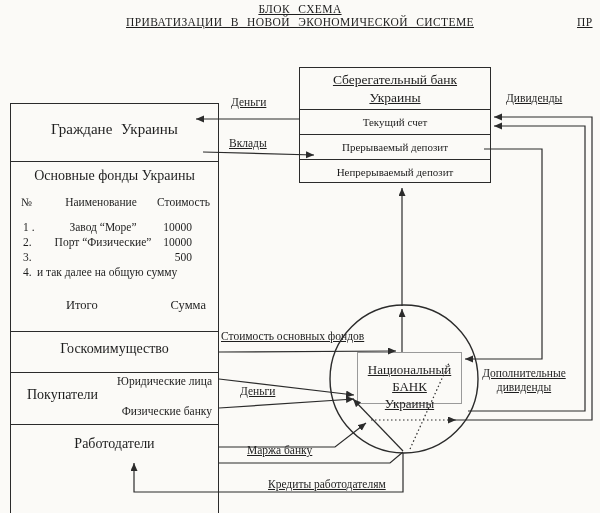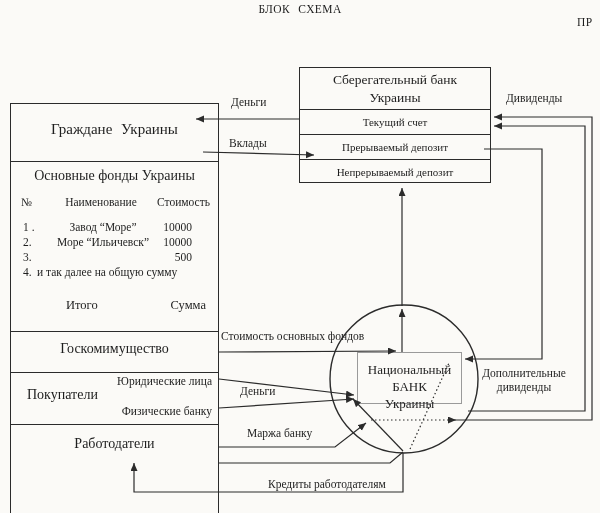--- a/index.html
+++ b/index.html
@@ -26,29 +26,30 @@
   
   #savings-box{left:299px;top:67px;width:192px;height:116px;}
   #savings-box .bank-title{font-size:13.5px;line-height:18px;padding-top:3px;}
   .bank-row{position:absolute;left:0;right:0;height:25px;border-top:1.1px solid #2b2b2b;
     font-size:11px;text-align:center;line-height:24px;}
   
   #natbank-box{left:357px;top:352px;width:105px;height:52px;border:1.2px solid #9a9a9a;
     font-size:13px;line-height:17px;text-align:center;padding-top:8px;box-sizing:border-box;}
   #extra-div{left:471px;top:366px;width:106px;font-size:11.5px;line-height:14px;text-align:center;}
   svg{position:absolute;left:0;top:0;z-index:3;pointer-events:none;}
-  .layer{z-index:1;}
+  .layer{z-index:1;text-decoration:underline;}
   #corner-frag{left:577px;top:16px;width:22px;overflow:hidden;font-size:11.5px;letter-spacing:0.4px;}
 </style>
 </head>
 <body>
 
 <div id="stage">
 
   <div class="abs ctr t-main layer" style="left:0;width:600px;top:3px;">БЛОК СХЕМА</div>
+  <div class="abs ctr t-main layer" style="left:0;width:600px;top:16px;">ПРИВАТИЗАЦИИ В НОВОЙ ЭКОНОМИЧЕСКОЙ СИСТЕМЕ</div>
   <div class="abs layer" id="corner-frag">ПР</div>
 
   <div class="box layer" id="citizens-box">
     <div class="divider" style="top:57px;"></div>
     <div class="divider" style="top:227px;"></div>
     <div class="divider" style="top:268px;"></div>
     <div class="divider" style="top:320px;"></div>
 
     <div class="abs ctr sec-title-lg" style="left:0;right:0;top:17px;">Граждане Украины</div>
 
@@ -58,21 +59,21 @@
     <div class="abs tbl ctr" style="left:38px;width:104px;top:92px;">Наименование</div>
     <div class="abs tbl" style="right:8px;top:92px;">Стоимость</div>
 
     <div class="abs tbl" style="left:0;right:0;top:117px;height:15px;">
       <span class="rownum">1 .</span>
       <span class="rowname-c">Завод “Море”</span>
       <span class="rowval">10000</span>
     </div>
     <div class="abs tbl" style="left:0;right:0;top:132px;height:15px;">
       <span class="rownum">2.</span>
-      <span class="rowname-c">Море “Ильичевск”</span>
+      <span class="rowname-c">Порт “Физические”</span>
       <span class="rowval">10000</span>
     </div>
     <div class="abs tbl" style="left:0;right:0;top:147px;height:15px;">
       <span class="rownum">3.</span>
       <span class="rowval">500</span>
     </div>
     <div class="abs tbl" style="left:0;right:0;top:162px;height:15px;">
       <span class="rownum">4.</span>
       <span class="rowname-l">и так далее на общую сумму</span>
       <span class="rowval"></span>
@@ -102,21 +103,21 @@
     <div>Национальный</div>
     <div>БАНК</div>
     <div>Украины</div>
   </div>
 
   <div class="abs lbl layer" style="left:231px;top:96px;">Деньги</div>
   <div class="abs lbl layer" style="left:229px;top:137px;">Вклады</div>
   <div class="abs lbl layer" style="left:506px;top:92px;">Дивиденды</div>
   <div class="abs lbl layer" style="left:221px;top:330px;">Стоимость основных фондов</div>
   <div class="abs lbl layer" style="left:240px;top:385px;">Деньги</div>
-  <div class="abs lbl layer" style="left:247px;top:427px;">Маржа банку</div>
+  <div class="abs lbl layer" style="left:247px;top:444px;">Маржа банку</div>
   <div class="abs lbl layer" style="left:268px;top:478px;">Кредиты работодателям</div>
   <div class="abs layer" id="extra-div">
     <div>Дополнительные</div>
     <div>дивиденды</div>
   </div>
 
   <svg width="600" height="513" viewBox="0 0 600 513">
     <defs>
       <marker id="ah" markerWidth="9" markerHeight="8" refX="8" refY="3.5" orient="auto" markerUnits="userSpaceOnUse">
         <path d="M0,0 L8,3.5 L0,7 z" fill="#2b2b2b"></path>

